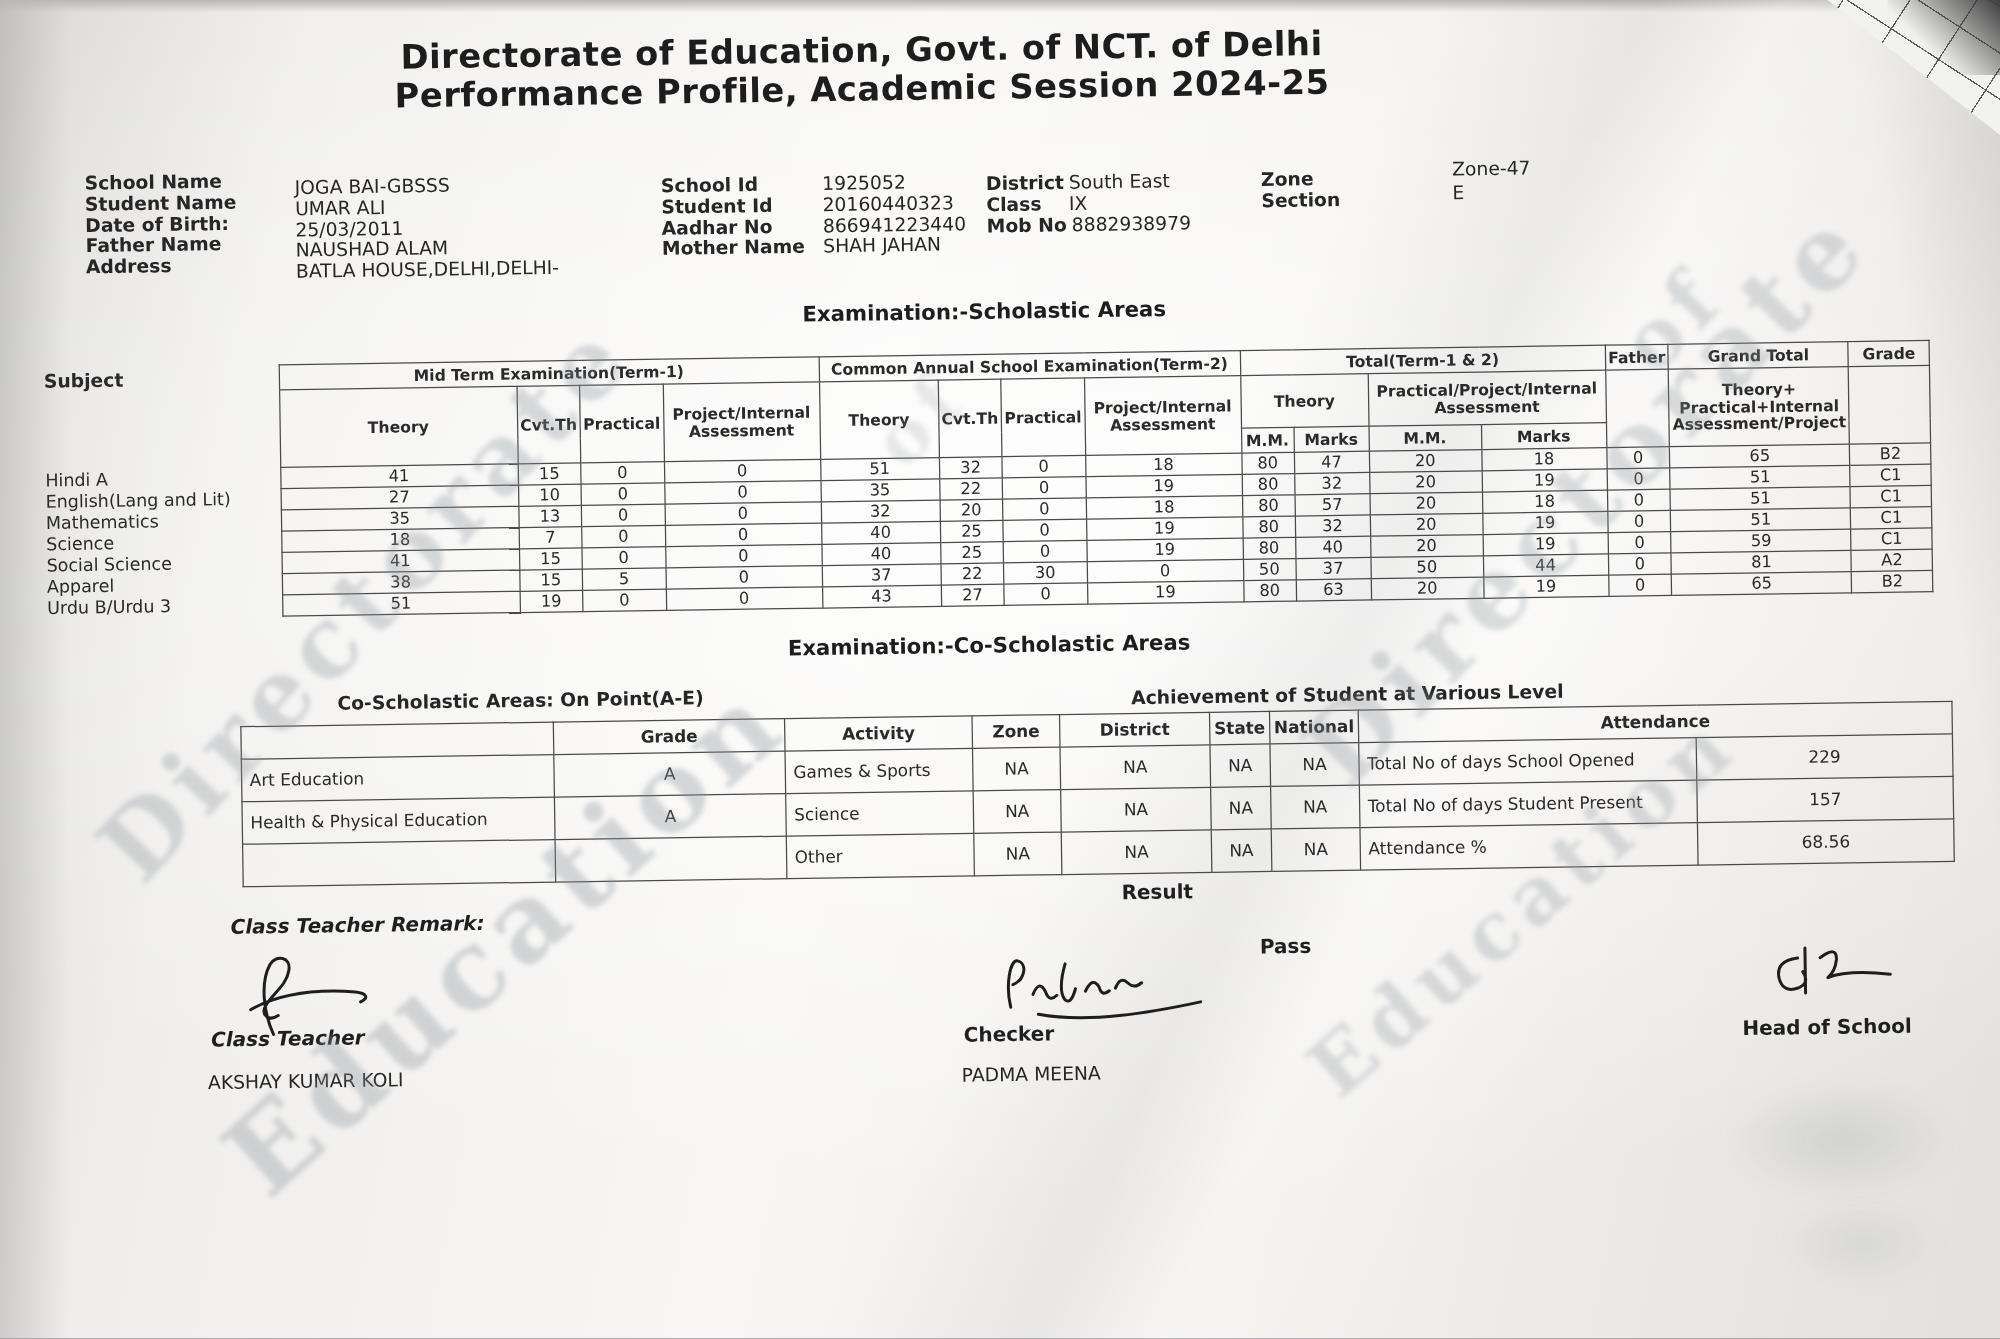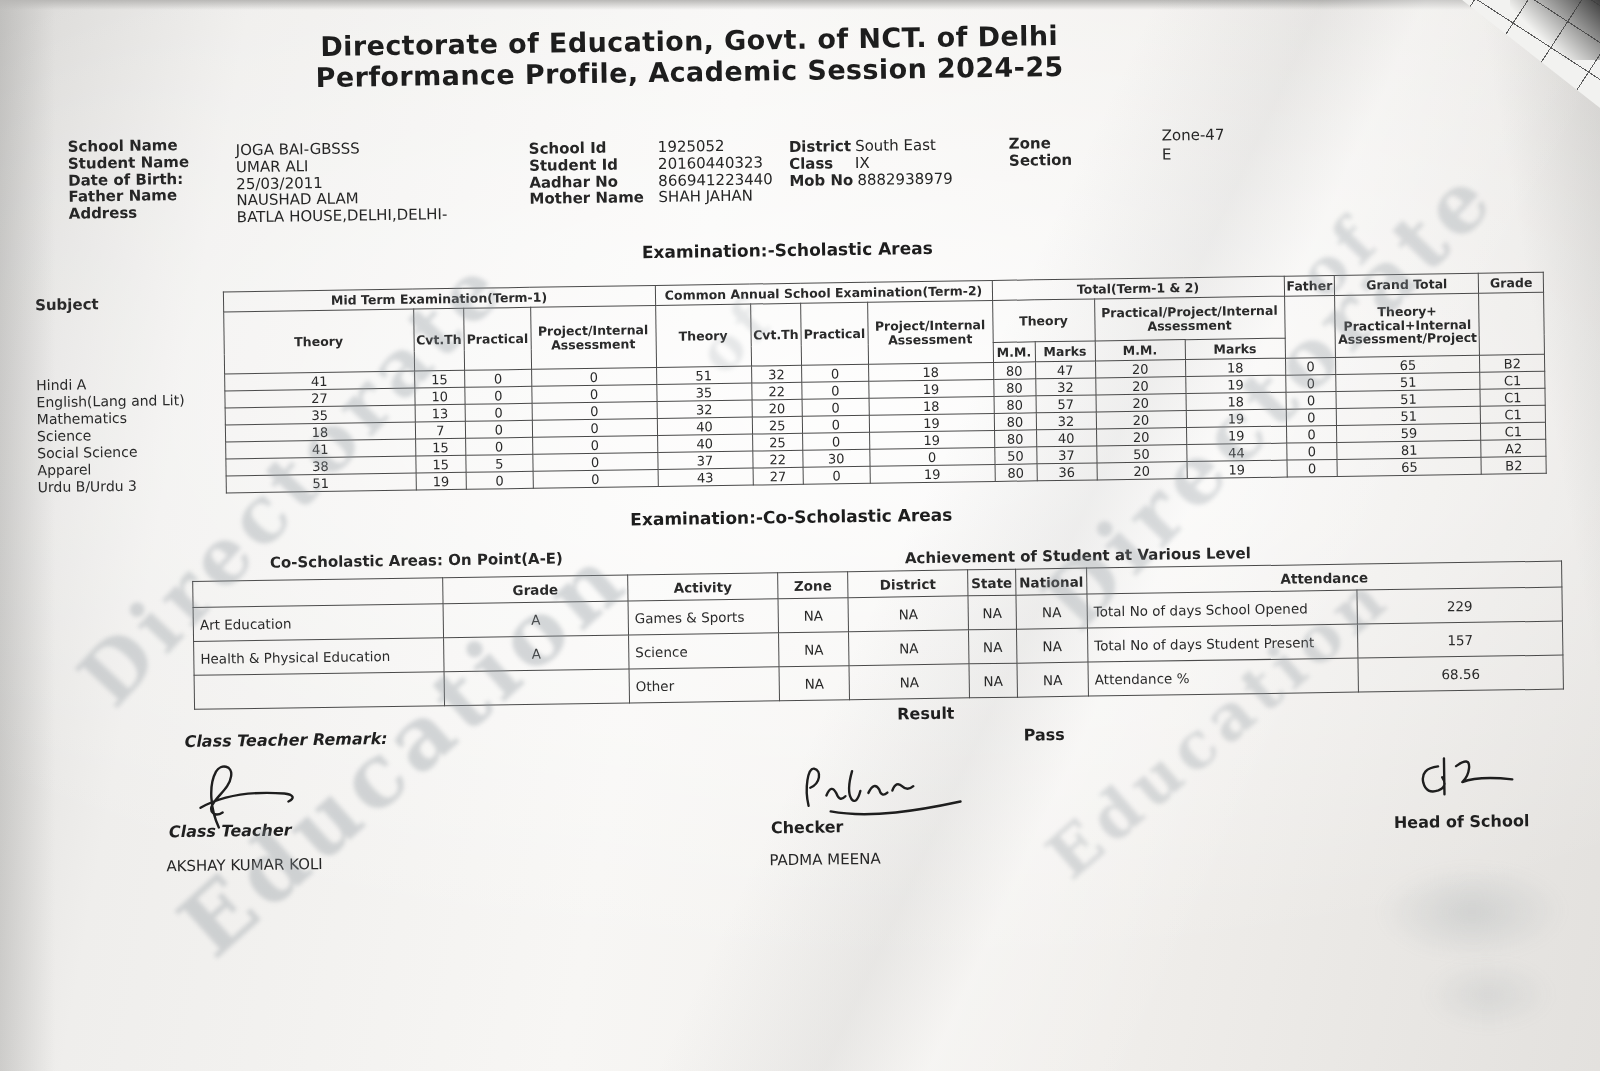--- a/index.html
+++ b/index.html
@@ -90,21 +90,21 @@
   #cos-table th{font-weight:bold;}
   #cos-table thead tr{height:26px;}
   #cos-table tbody tr{height:34px;}
   #cos-table .al{text-align:left;padding-left:6px;}
 
   
   .f-bold{font-weight:bold;font-size:16px;color:#1f1f1f;}
   .f-italic{font-style:italic;}
   #remark-label{left:180px;top:723px;}
   #result-label{left:893px;top:706px;}
-  #result-value{left:1003px;top:729px;margin-left:16px;}
+  #result-value{left:1003px;top:751px;}
   #ct-label{left:163px;top:813px;}
   #ct-name{left:160px;top:848px;font-size:15px;}
   #checker-label{left:765px;top:818px;}
   #checker-name{left:763px;top:851px;font-size:15px;}
   #head-label{left:1388px;top:822px;}
   .sig{stroke:#1e1e1e;fill:none;stroke-width:2.4;stroke-linecap:round;stroke-linejoin:round;}
   #sig-ct{left:183px;top:753px;}
   #sig-checker{left:793px;top:762px;}
   #sig-head{left:1399px;top:762px;}
 
@@ -355,21 +355,21 @@
             <td class="subj">Urdu B/Urdu 3</td>
             <td>51</td>
             <td>19</td>
             <td>0</td>
             <td>0</td>
             <td>43</td>
             <td>27</td>
             <td>0</td>
             <td>19</td>
             <td>80</td>
-            <td>36</td>
+            <td>63</td>
             <td>20</td>
             <td>19</td>
             <td>0</td>
             <td>65</td>
             <td>B2</td>
           </tr>
         </tbody>
   </table>
 
   <div id="cos-title" class="abs sec-title">Examination:-Co-Scholastic Areas</div>

